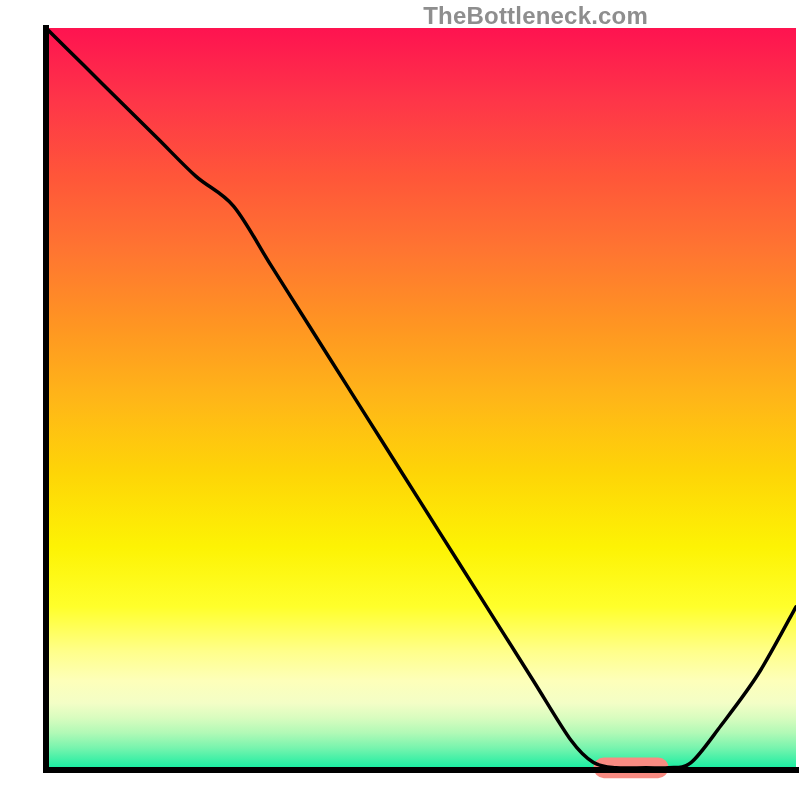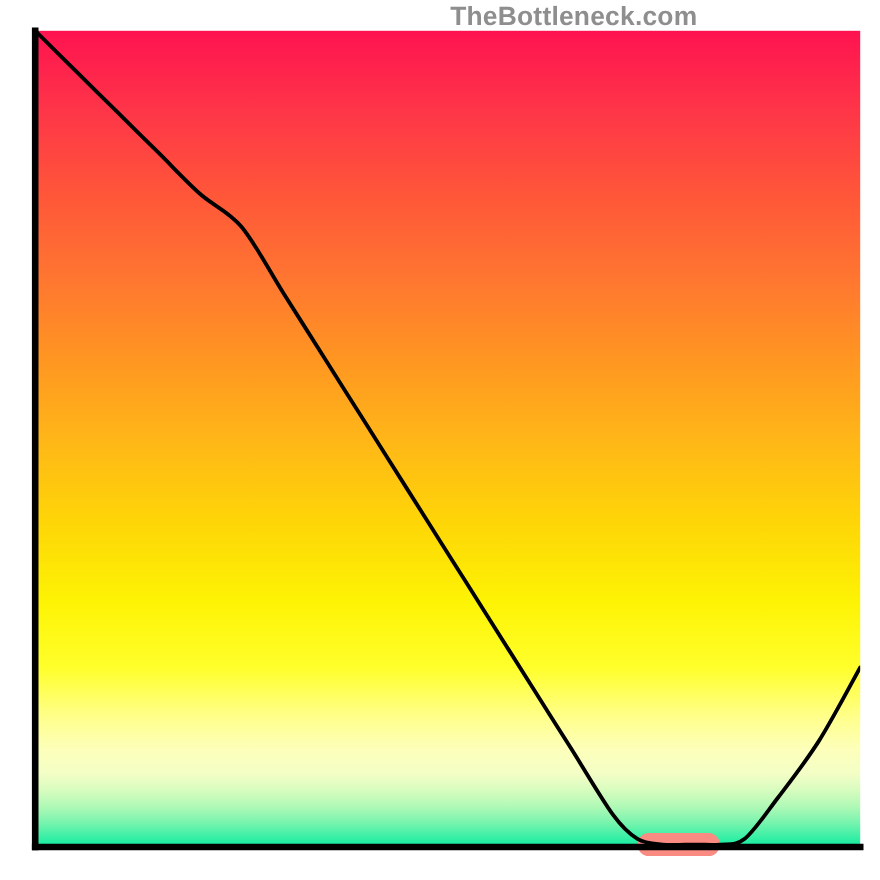--- a/index.html
+++ b/index.html
@@ -6,20 +6,21 @@
     margin: 0;
     padding: 0;
     width: 800px;
     height: 800px;
     background: #ffffff;
   }
   #frame {
     position: relative;
     width: 644px;
     height: 800px;
+    padding-left: 14px;
   }
   #watermark {
     position: absolute;
     top: 2px;
     right: 10px;
     font-family: Arial, Helvetica, sans-serif;
     font-size: 24px;
     font-weight: bold;
     color: #8e8e8e;
     letter-spacing: 0.2px;

